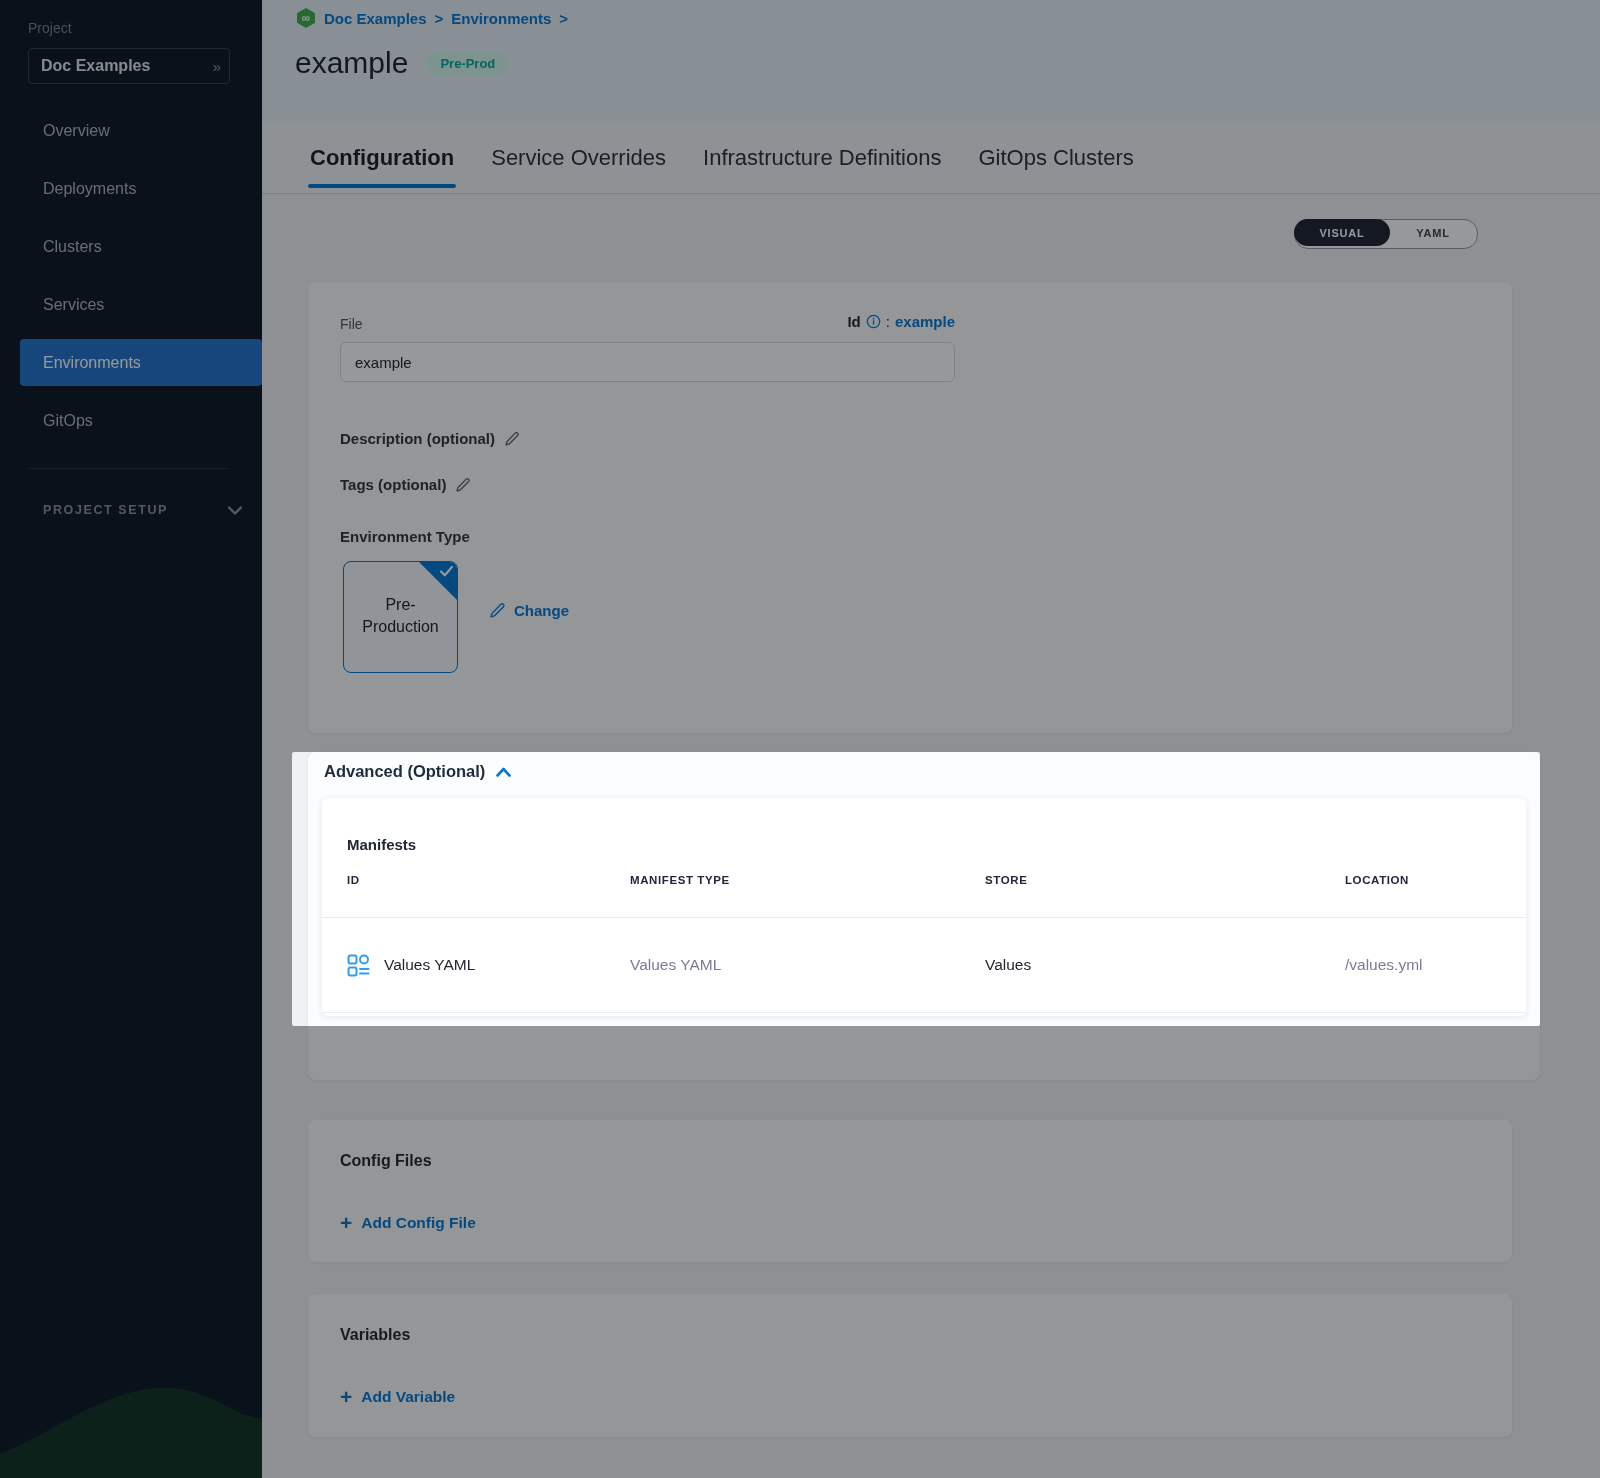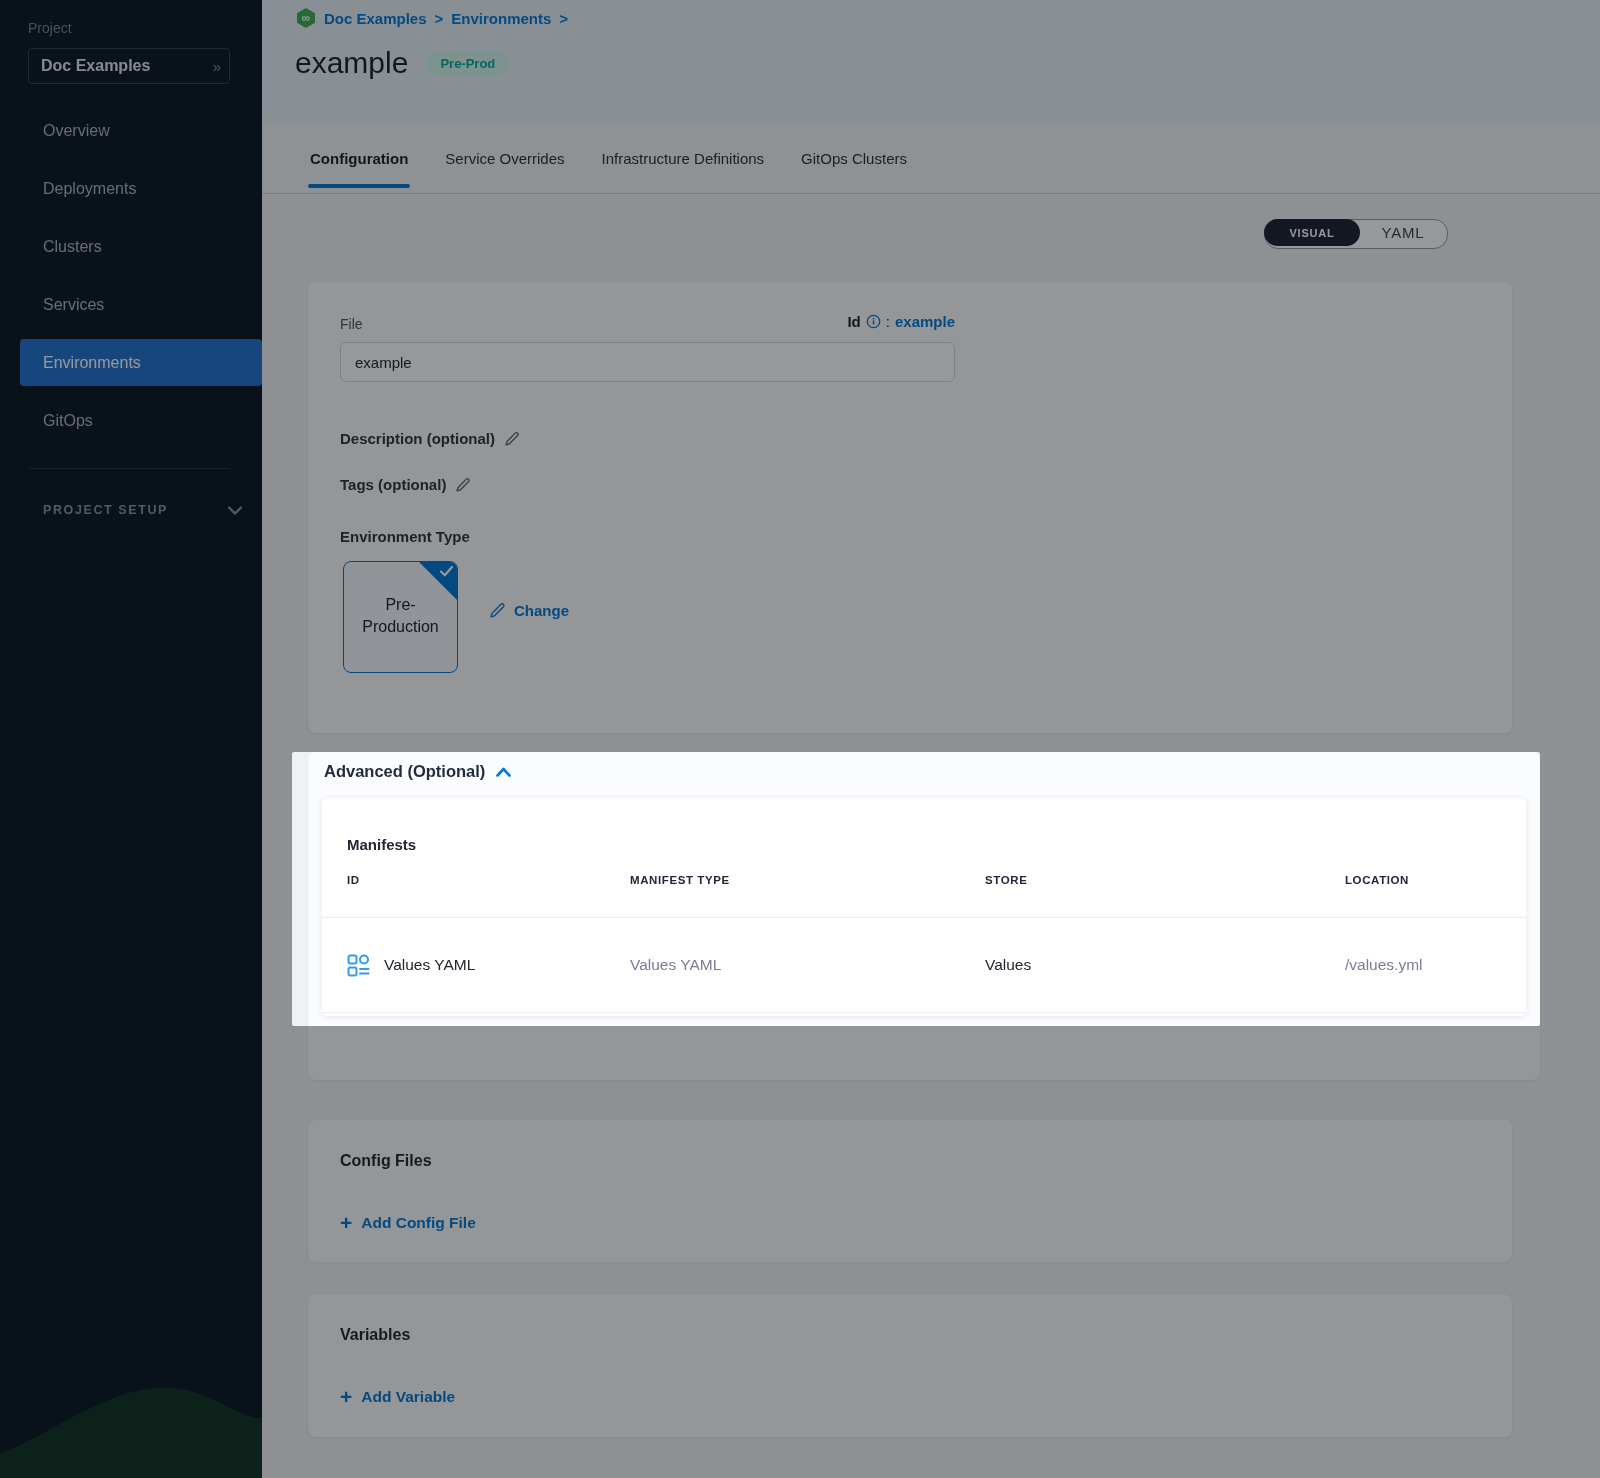--- a/index.html
+++ b/index.html
@@ -27,30 +27,30 @@
   .crumb { color:#0278d5; font-weight:bold; cursor:pointer; }
   .crumb-sep { color:#0278d5; font-weight:bold; }
   .logo { width:20px; height:20px; background:#3eae4f; clip-path:polygon(50% 0,95% 26%,95% 74%,50% 100%,5% 74%,5% 26%); color:#fff; font-size:12px; font-weight:bold; display:flex; align-items:center; justify-content:center; }
   .page-title-row { position:absolute; left:33px; top:46px; display:flex; align-items:center; gap:18px; }
   .page-title { font-size:30px; color:#1e222b; }
   .env-badge { background:#d3f6ec; color:#01a99d; font-size:13px; font-weight:bold; padding:5px 14px; border-radius:13px; }
   .id-line { position:absolute; left:34px; top:96px; font-size:14px; color:#676d79;margin-top:32px; }
 
   
   .tabstrip { position:absolute; left:262px; top:123px; width:1338px; height:71px; background:#f2f4f7; border-bottom:1px solid #d2d6de; display:flex; align-items:center; gap:37px; padding-left:48px; }
-  .tab { position:relative; font-size:15px; color:#2a2f3a; height:100%; display:flex; align-items:center; cursor:pointer; }
+  .tab { position:relative; font-size:22px; color:#2a2f3a; height:100%; display:flex; align-items:center; cursor:pointer; }
   .tab.active { font-weight:bold; color:#1b1f28; }
   .tab.active::after { content:""; position:absolute; left:-2px; right:-2px; bottom:5px; height:4px; border-radius:2px; background:#0278d5; }
 
   
   .content { position:absolute; left:262px; top:194px; width:1338px; height:1284px; background:#eff1f5; }
 
-  .toggle { position:absolute; left:1002px; top:25px; width:184px; height:30px; background:#ffffff; border:1px solid #959aa8; border-radius:14px; display:flex; cursor:pointer; }
+  .toggle { position:absolute; left:1032px; top:25px; width:184px; height:30px; background:#ffffff; border:1px solid #959aa8; border-radius:14px; display:flex; cursor:pointer; }
   .toggle .seg-visual { position:absolute; left:-1px; top:-1px; height:27px; width:96px; background:#1d2433; border-radius:14px; color:#fff; font-size:11px; font-weight:bold; letter-spacing:.8px; display:flex; align-items:center; justify-content:center; }
-  .toggle .seg-yaml { position:absolute; right:0; top:0; height:25px; width:88px; color:#3c4250; font-size:15px; font-weight:normal; letter-spacing:.8px; display:flex; align-items:center; justify-content:center; }
+  .toggle .seg-yaml { position:absolute; right:0; top:0; height:25px; width:88px; color:#3c4250; font-size:11px; font-weight:bold; letter-spacing:.8px; display:flex; align-items:center; justify-content:center; }
 
   .card { position:absolute; left:46px; background:#fafcfe; border-radius:8px; box-shadow:0 1px 3px rgba(30,35,50,.06); }
   .card1 { top:88px; width:1204px; height:451px; }
 
   .fld-label { font-size:14px; color:#4d5260; }
   .name-label { position:absolute; left:32px; top:34px; }
   .id-row { position:absolute; left:32px; top:31px; width:615px; display:flex; justify-content:flex-end; align-items:center; gap:5px; font-size:15px; }
   .id-row .idword { color:#1c212b; font-weight:bold; }
   .id-row .colon { color:#1c212b; }
   .id-row .idval { color:#0278d5; font-weight:bold; cursor:pointer; }

